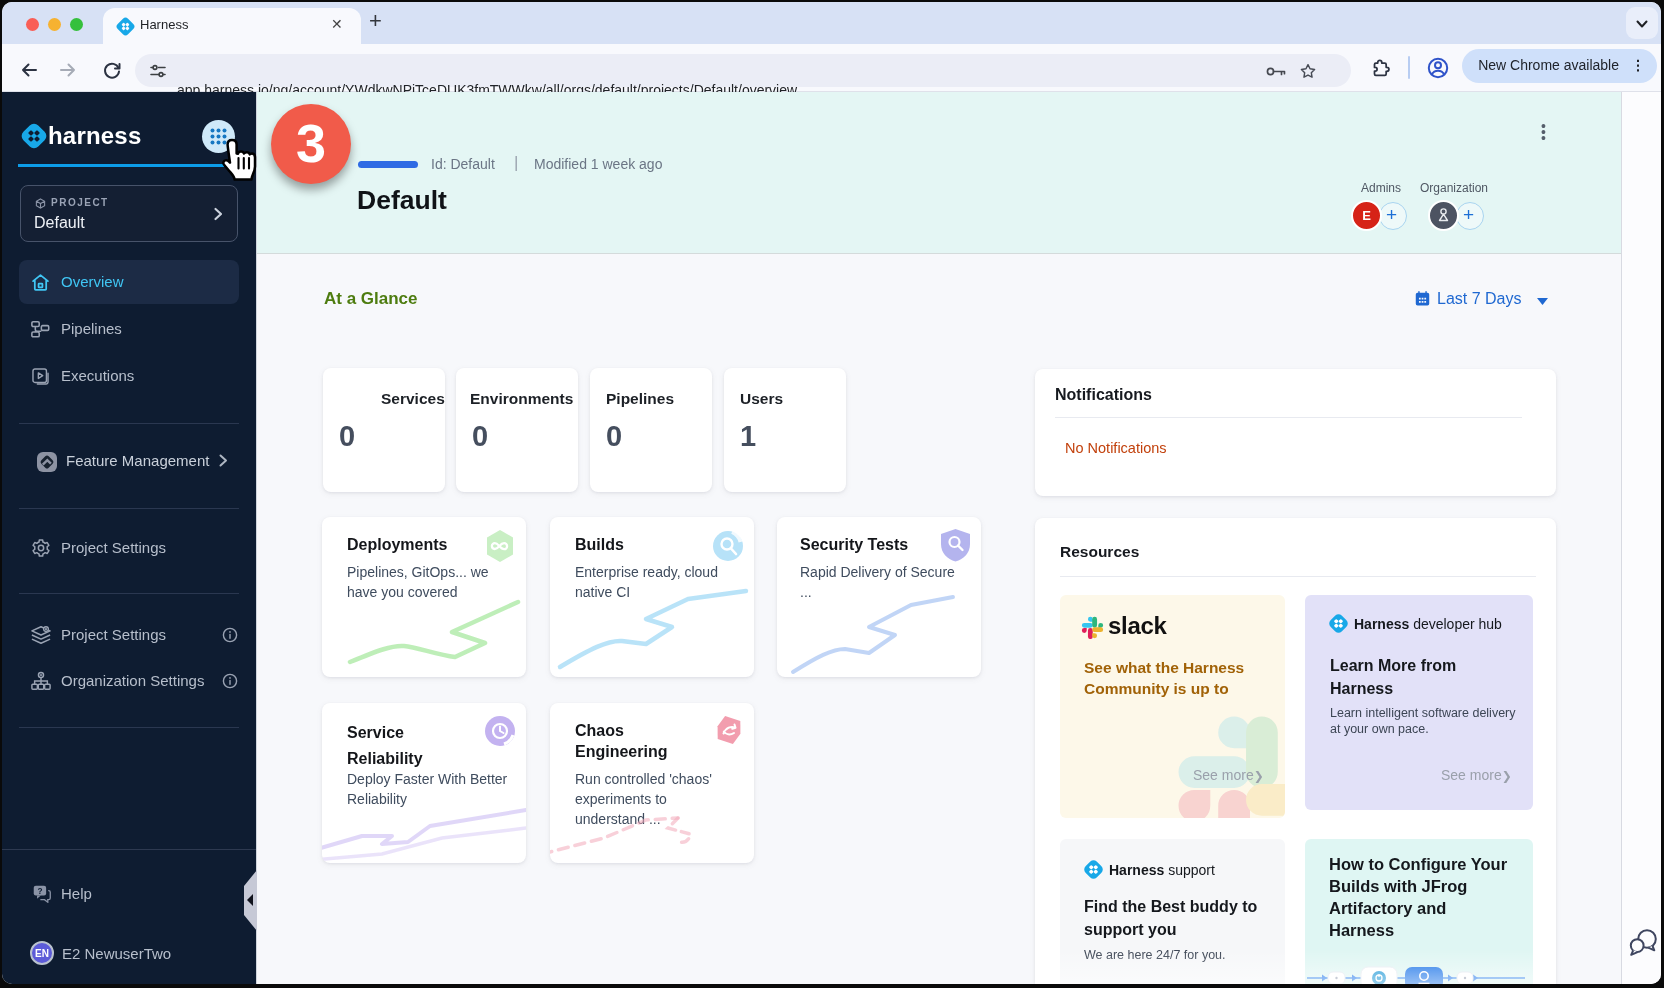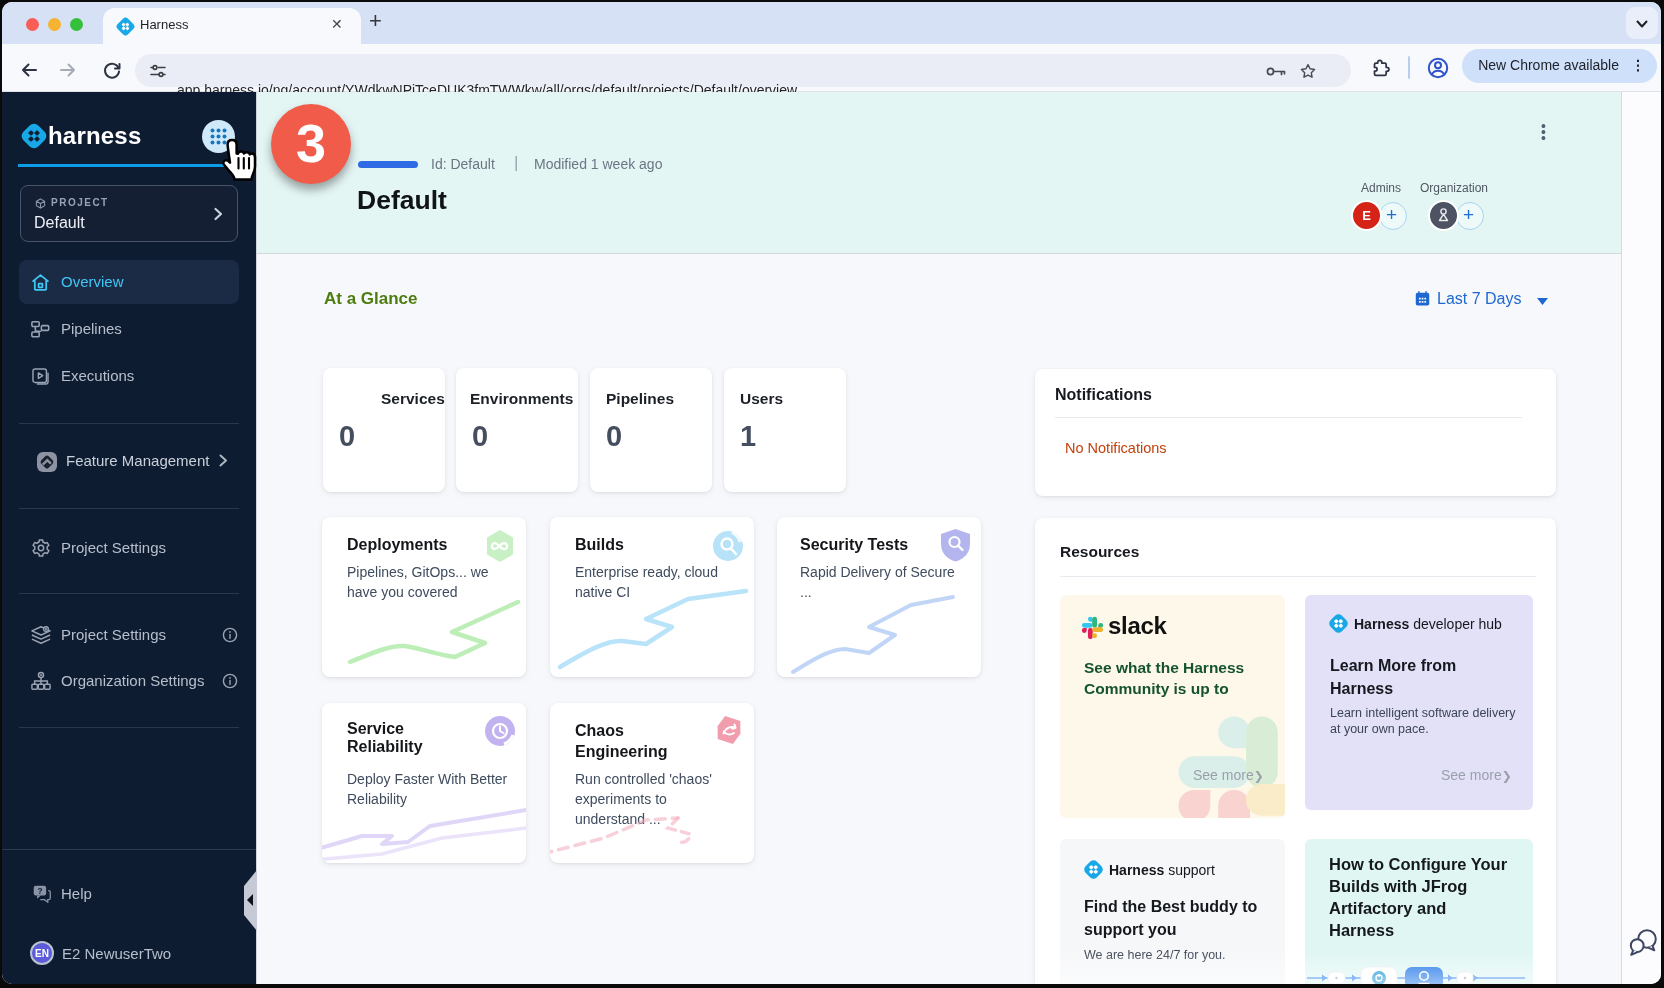--- a/index.html
+++ b/index.html
@@ -192,21 +192,21 @@
         <svg style="position:absolute;left:163px;top:11px" width="31" height="34" viewBox="0 0 31 34">
             <path d="M15.5 1 L30 6 V16 C30 25 24 31 15.5 33.5 C7 31 1 25 1 16 V6 Z" fill="#b4b4ee"></path>
             <circle cx="14.5" cy="14" r="5" fill="none" stroke="#fff" stroke-width="2.2"></circle>
             <path d="M18 17.5 L22.5 22" stroke="#fff" stroke-width="2.4" stroke-linecap="round"></path>
           </svg>
         <svg style="position:absolute;left:0;top:70px" width="204" height="90" viewBox="0 0 204 90" fill="none">
             <path d="M16 85 C40 70 55 62 68 62 L92 66 L118 48 L92 40 L134 18 L176 10" stroke="#a6c3f2" stroke-width="4" stroke-opacity="0.7" stroke-linecap="round" stroke-linejoin="round" fill="none"></path>
           </svg>
       </div>
       <div class="card" style="left:65px;top:611px;width:204px;height:160px;overflow:hidden;">
-        <div class="mcardtitle" style="position:absolute;left:25px;top:17px;line-height:18px;">Service<br>Reliability</div>
+        <div class="mcardtitle" style="position:absolute;left:25px;top:17px;line-height:26px;">Service<br>Reliability</div>
         <div class="mcarddesc" style="position:absolute;left:25px;top:66px;">Deploy Faster With Better<br>Reliability</div>
         <svg style="position:absolute;left:162px;top:12px" width="32" height="32" viewBox="0 0 32 32">
             <circle cx="16" cy="16" r="15" fill="#c3b2f0"></circle>
             <circle cx="16" cy="16" r="7" fill="none" stroke="#fff" stroke-width="2.2"></circle>
             <path d="M16 11.5 V16 L19.5 18" stroke="#fff" stroke-width="2" stroke-linecap="round" fill="none"></path>
             <path d="M29 20 a15 15 0 0 1 -9 9" stroke="#fff" stroke-width="3" fill="none"></path>
           </svg>
         <svg style="position:absolute;left:0;top:95px" width="204" height="65" viewBox="0 0 204 65" fill="none">
             <path d="M-8 52 L40 38 L70 38 L60 46 L86 44 L108 28 L204 12" stroke="#c2aff2" stroke-width="4" stroke-opacity="0.5" stroke-linecap="round" stroke-linejoin="round"></path>
             <path d="M-8 62 L60 56 L120 40 L204 30" stroke="#c2aff2" stroke-width="3.5" stroke-opacity="0.35" stroke-linecap="round"></path>
@@ -240,21 +240,21 @@
             </svg>
           <svg style="position:absolute;left:21px;top:21px" width="23" height="23" viewBox="0 0 122 122">
               <g>
                 <path d="M30.3 77.1a12.9 12.9 0 0 1-12.9 12.9A12.9 12.9 0 0 1 4.5 77.1a12.9 12.9 0 0 1 12.9-12.9h12.9zM36.8 77.1a12.9 12.9 0 0 1 12.9-12.9 12.9 12.9 0 0 1 12.9 12.9v32.3a12.9 12.9 0 0 1-12.9 12.9 12.9 12.9 0 0 1-12.9-12.9z" fill="#e01e5a"></path>
                 <path d="M49.7 30.3a12.9 12.9 0 0 1-12.9-12.9A12.9 12.9 0 0 1 49.7 4.5a12.9 12.9 0 0 1 12.9 12.9v12.9zM49.7 36.8a12.9 12.9 0 0 1 12.9 12.9 12.9 12.9 0 0 1-12.9 12.9H17.4a12.9 12.9 0 0 1-12.9-12.9 12.9 12.9 0 0 1 12.9-12.9z" fill="#36c5f0"></path>
                 <path d="M91.7 49.7a12.9 12.9 0 0 1 12.9-12.9 12.9 12.9 0 0 1 12.9 12.9 12.9 12.9 0 0 1-12.9 12.9H91.7zM85.2 49.7a12.9 12.9 0 0 1-12.9 12.9 12.9 12.9 0 0 1-12.9-12.9V17.4a12.9 12.9 0 0 1 12.9-12.9 12.9 12.9 0 0 1 12.9 12.9z" fill="#2eb67d"></path>
                 <path d="M72.3 91.7a12.9 12.9 0 0 1 12.9 12.9 12.9 12.9 0 0 1-12.9 12.9 12.9 12.9 0 0 1-12.9-12.9V91.7zM72.3 85.2a12.9 12.9 0 0 1-12.9-12.9 12.9 12.9 0 0 1 12.9-12.9h32.3a12.9 12.9 0 0 1 12.9 12.9 12.9 12.9 0 0 1-12.9 12.9z" fill="#ecb22e"></path>
               </g>
             </svg>
           <div style="position:absolute;left:48px;top:17px;font-size:24px;font-weight:bold;color:#111;letter-spacing:-0.3px;">slack</div>
-          <div style="position:absolute;left:24px;top:62px;font-size:15.5px;font-weight:bold;color:#14532d;line-height:21px;">See what the Harness<br>Community is up to</div>
+          <div style="position:absolute;left:24px;top:62px;font-size:15.5px;font-weight:bold;color:#a16207;line-height:21px;">See what the Harness<br>Community is up to</div>
           <div class="seemore" style="left:133px;top:172px;">See more<span style="font-size:12px;">❯</span></div>
         </div>
 
         <div class="rescard" style="left:270px;top:77px;width:228px;height:215px;background:#e2e1f8;">
           <svg style="position:absolute;left:23px;top:18px" width="21" height="21" viewBox="0 0 28 28">
               <rect x="3.5" y="3.5" width="21" height="21" rx="6" transform="rotate(45 14 14)" fill="#18a8e8"></rect>
               <g fill="#fff">
                 <rect x="8.7" y="8.7" width="4.6" height="4.6" rx="1.2" transform="rotate(45 11 11)"></rect>
                 <rect x="14.7" y="8.7" width="4.6" height="4.6" rx="1.2" transform="rotate(45 17 11)"></rect>
                 <rect x="8.7" y="14.7" width="4.6" height="4.6" rx="1.2" transform="rotate(45 11 17)"></rect>

